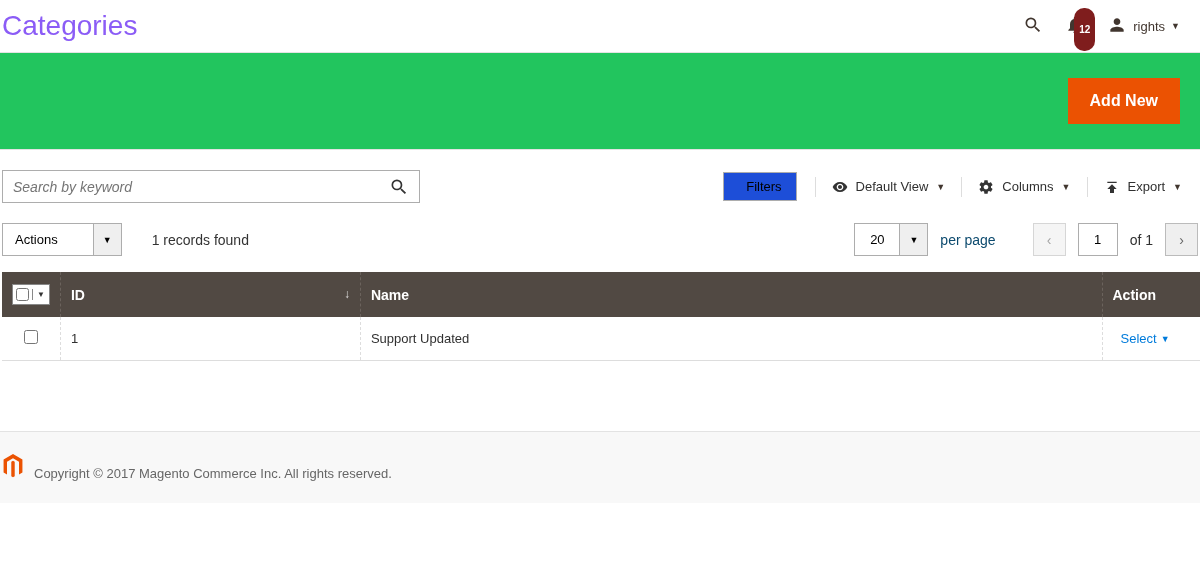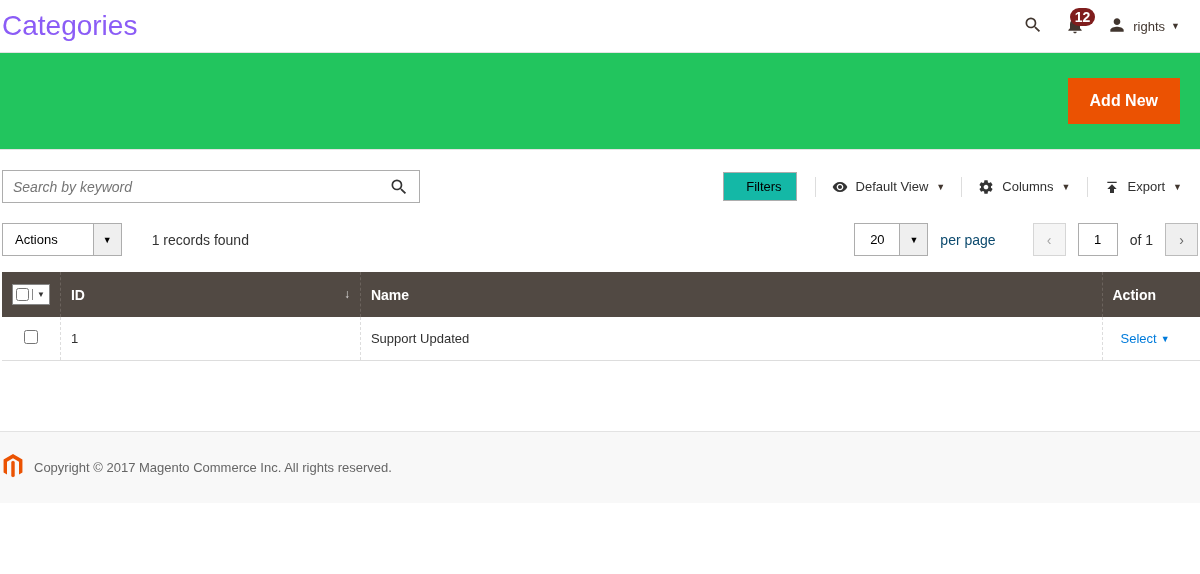--- a/index.html
+++ b/index.html
@@ -4,39 +4,39 @@
   <style>
     * { box-sizing: border-box; margin: 0; padding: 0; }
     body { font-family: 'Helvetica Neue', Arial, sans-serif; font-size: 14px; color: #303030; background: #fff; }
     
     
     .header { display: flex; align-items: center; justify-content: space-between; padding: 10px 20px 10px 0; }
     .page-title { font-size: 28px; font-weight: 300; color: #8b5cf6; padding-left: 2px; }
     .header-right { display: flex; align-items: center; gap: 22px; }
     .icon-search svg, .icon-bell svg, .icon-user svg { width: 20px; height: 20px; fill: #41362f; }
     .icon-bell { position: relative; }
-    .badge { position: absolute; top: -7px; right: -10px; background: #7f1d1d; color: #fff; border-radius: 10px; font-size: 14px; font-weight: bold; padding: 1px 5px; min-width: 14px; text-align: center; }
+    .badge { position: absolute; top: -7px; right: -10px; background: #7f1d1d; color: #fff; border-radius: 10px; font-size: 10px; font-weight: bold; padding: 16px 5px; min-width: 14px; text-align: center; }
     .user-menu { display: flex; align-items: center; gap: 6px; cursor: pointer; }
     .user-name { font-size: 13px; color: #41362f; }
     .caret-down { font-size: 9px; color: #41362f; }
     
     
     .action-bar { background: #22c55e; border-top: 1px solid #e3e3e3; border-bottom: 1px solid #e3e3e3; padding: 25px 20px 25px 0; display: flex; justify-content: flex-end; }
     .btn-primary { background: #eb5202; color: #fff; border: none; padding: 14px 22px; font-size: 16px; font-weight: 600; cursor: pointer; }
     
     
     .toolbar { display: flex; justify-content: space-between; align-items: center; padding: 20px 2px 12px; }
     .search-box { display: flex; align-items: center; border: 1px solid #adadad; height: 33px; width: 418px; }
     .search-input { flex: 1; border: none; outline: none; padding: 0 10px; font-size: 14px; font-style: italic; color: #888; }
     .search-btn { width: 40px; height: 100%; border: none; background: transparent; cursor: pointer; display: flex; align-items: center; justify-content: center; }
     .search-btn svg { width: 20px; height: 20px; fill: #333; }
     .toolbar-controls { display: flex; align-items: center; gap: 0; }
     .toolbar-item { display: flex; align-items: center; gap: 8px; padding: 0 16px; cursor: pointer; font-size: 13px; border-left: 1px solid #ddd; height: 20px; }
     .toolbar-item:first-child { border-left: none; }
-    .filter-btn { background: #14b8a6; border: 1px solid #adadad; padding: 6px 14px; display: flex; align-items: center; gap: 8px; cursor: pointer; font-size: 13px; margin-right: 18px; }
+    .filter-btn { background: #1d4ed8; border: 1px solid #adadad; padding: 6px 14px; display: flex; align-items: center; gap: 8px; cursor: pointer; font-size: 13px; margin-right: 18px; }
     .toolbar-item svg { width: 16px; height: 16px; fill: #333; }
     
     
     .pagination-bar { display: flex; justify-content: space-between; align-items: center; padding: 8px 2px 16px; }
     .actions-dropdown { display: flex; border: 1px solid #adadad; height: 33px; }
     .actions-btn { border: none; background: #fff; padding: 0 35px 0 12px; font-size: 13px; cursor: pointer; }
     .dropdown-toggle { border: none; border-left: 1px solid #adadad; background: #efefef; width: 28px; cursor: pointer; font-size: 9px; }
     .records-text { font-size: 14px; color: #333; margin-left: 30px; }
     .left-group { display: flex; align-items: center; }
     .right-group { display: flex; align-items: center; gap: 12px; }
@@ -63,21 +63,21 @@
     .sort-arrow { float: right; font-size: 12px; opacity: 0.8; }
     .grid tbody td { padding: 13px 10px; border-right: 1px dashed #ddd; border-bottom: 1px solid #ddd; font-size: 13px; }
     .grid tbody td:last-child { border-right: none; }
     .checkbox-cell { text-align: center; }
     .checkbox-cell input { width: 14px; height: 14px; }
     .select-link { color: #007bdb; cursor: pointer; display: inline-flex; align-items: center; gap: 4px; }
     .action-cell { padding-left: 18px !important; }
     
     
     .footer { background: #f8f8f8; border-top: 1px solid #e3e3e3; padding: 22px 10px 22px 2px; margin-top: 70px; display: flex; justify-content: space-between; align-items: flex-start; }
-    .footer-left { display: flex; align-items: center; gap: 10px; color: #666; font-size: 13px; }
+    .footer-left { display: flex; align-items: flex-end; gap: 10px; color: #666; font-size: 13px; }
     .magento-logo svg { width: 22px; height: 24px; }
     .footer-right { text-align: right; font-size: 13px; }
     .footer-version { color: #666; }
     .footer-version strong { color: #303030; }
     .report-link { color: #eb5202; text-decoration: underline; cursor: pointer; display: block; margin-top: 4px; }
   </style>
 </head>
 <body>
 
 <div class="header">

